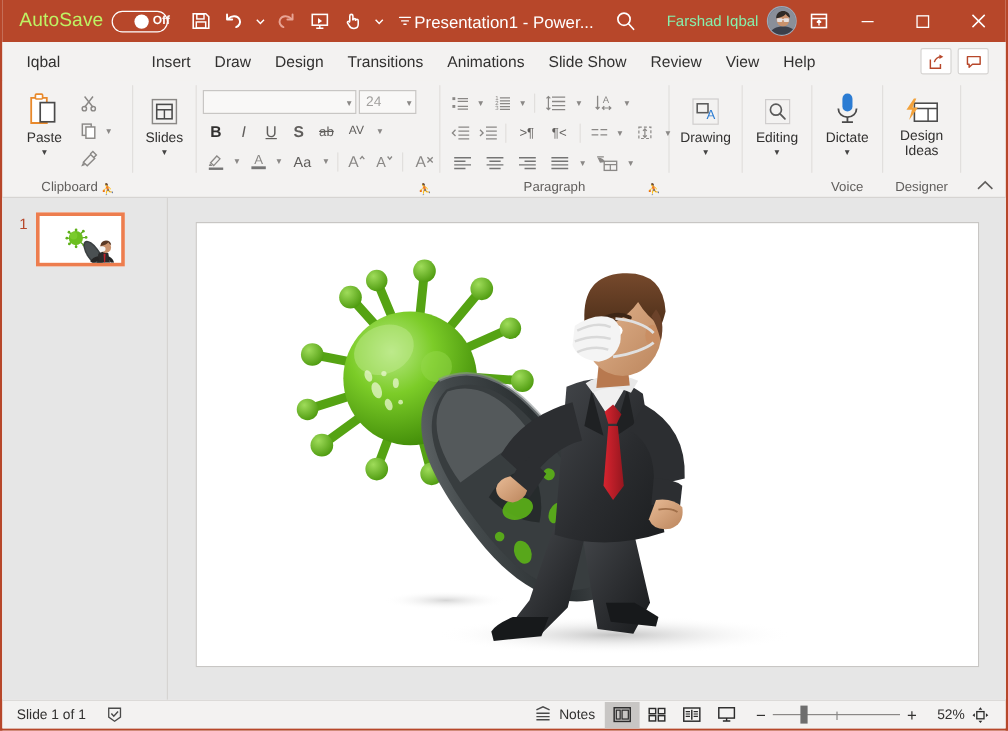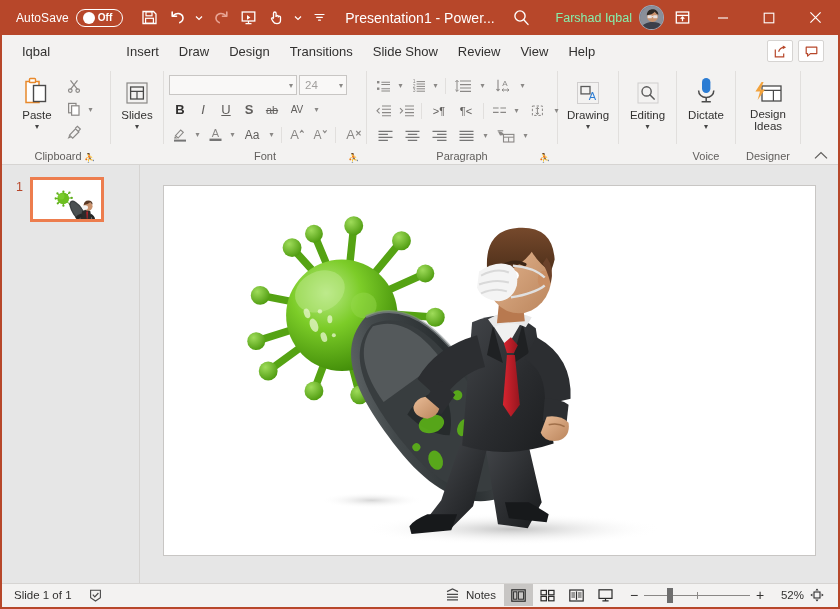--- a/index.html
+++ b/index.html
@@ -19,25 +19,25 @@
     position: relative;
   }
 
   
   .titlebar {
     height: 35px; background: #b7472a; color: #fff;
     display: flex; align-items: center; flex: none;
     font-size: 12.5px; position: relative;
   }
   .autosave-wrap { display:flex; align-items:center; gap:7px; margin-left: 14px; }
-  .autosave-label { font-size: 12px; color:#ffffff; letter-spacing:.1px;}
+  .autosave-label { font-size: 16px; color:#bef264; letter-spacing:.1px;}
   .toggle {
     width: 47px; height: 18px; border-radius: 9px;
     border: 1.4px solid #fff; display: flex; align-items: center;
-    padding: 0 6px; gap:3px;text-align:right;
+    padding: 0 18px; gap:3px;text-align:right;
   }
   .toggle .knob { width: 12px; height: 12px; border-radius: 50%; background: #fff; flex:none;}
   .toggle .onoff { font-size: 10px; color: #fff; font-weight: 600; }
 
   .qat { display: flex; align-items: center; margin-left: 14px; gap: 2px; }
   .qat-btn {
     width: 26px; height: 26px; display: flex; align-items: center; justify-content: center;
     border-radius: 2px;
   }
   .qat-btn svg { display:block; }
@@ -137,21 +137,21 @@
   .editarea { flex:1; background:#e6e6e6; position:relative; display:flex;
               align-items:flex-start; justify-content:center; padding-top:20px;}
   .slide {
     width: 653px; height: 371px; background:#fff; border:1px solid #c8c6c4;
     position:relative; overflow:hidden;
   }
 
   
   .statusbar {
     height: 24px; background:#f3f2f1; border-top:1px solid #d6d4d2;
-    display:flex; align-items:flex-end; font-size:11.5px; color:#323130; flex:none;
+    display:flex; align-items:center; font-size:11.5px; color:#323130; flex:none;
   }
   .sb-item { display:flex; align-items:center; height:24px; padding:0 8px; gap:6px; white-space:nowrap;}
   .sb-right { margin-left:auto; display:flex; align-items:center; height:24px; padding-right:8px;}
   .viewbtn { width:29px; height:22px; display:flex; align-items:center; justify-content:center;}
   .viewbtn.active { background:#c8c6c4; }
   .zoomctl { display:flex; align-items:center; gap:0px; margin-left:4px;}
   .zbtn { width:20px; height:22px; display:flex; align-items:center; justify-content:center; font-size:14px; color:#323130;}
   .ztrack { width:106px; height:22px; position:relative; display:flex; align-items:center;}
   .ztrack .line { position:absolute; left:0; right:0; height:1px; background:#8a8886;}
   .ztrack .mid { position:absolute; left:50%; width:1px; height:7px; background:#8a8886; top:8px;}
@@ -273,20 +273,21 @@
     </div>
   </div>
 
   <div class="tabsrow">
     <div class="tab">Iqbal</div>
     <div class="tab active">Home</div>
     <div class="tab">Insert</div>
     <div class="tab">Draw</div>
     <div class="tab">Design</div>
     <div class="tab">Transitions</div>
+    <div class="tab">Animations</div>
     <div class="tab">Slide Show</div>
     <div class="tab">Review</div>
     <div class="tab">View</div>
     <div class="tab">Help</div>
     <div class="tabs-right">
       <span class="tabsq" title="Share">
         <svg width="15" height="15" viewBox="0 0 15 15">
             <path d="M2.3 5.6v7.2h8.4V9.4" fill="none" stroke="#b7472a" stroke-width="1.2"></path>
             <path d="M5.6 7.8C6.6 4.6 9 3.4 11.3 3.2" fill="none" stroke="#b7472a" stroke-width="1.2"></path>
             <path d="M9.8 1.4l3.3 1.9-3.3 1.9z" fill="#b7472a"></path>
@@ -418,21 +419,20 @@
           </span>
           <span class="divv"></span>
           <span class="tb wide">
             <svg width="19" height="17" viewBox="0 0 19 17">
                 <text x="6.5" y="13" font-size="13" text-anchor="middle" fill="#8a8886" font-family="Liberation Sans, sans-serif">A</text>
                 <path d="M12.2 9.4l4.4-4.4M12.2 5l4.4 4.4" stroke="#8a8886" stroke-width="1.1"></path>
               </svg>
           </span>
         </div>
       </div>
-      <div class="group-label">Font</div>
       <span class="dlg-launcher" style="right:6px;bottom:1px;top:auto">⛹</span>
     </div>
     <div class="group-sep"></div>
 
     <div class="group" style="width:190px">
       <div class="group-body" style="flex-direction:column;gap:2px;padding-top:4px;">
         <div class="btnrow">
           <span class="tb">
             <svg width="17" height="15" viewBox="0 0 17 15">
                 <rect x="2" y="3" width="2.4" height="2.4" fill="#8a8886"></rect>

